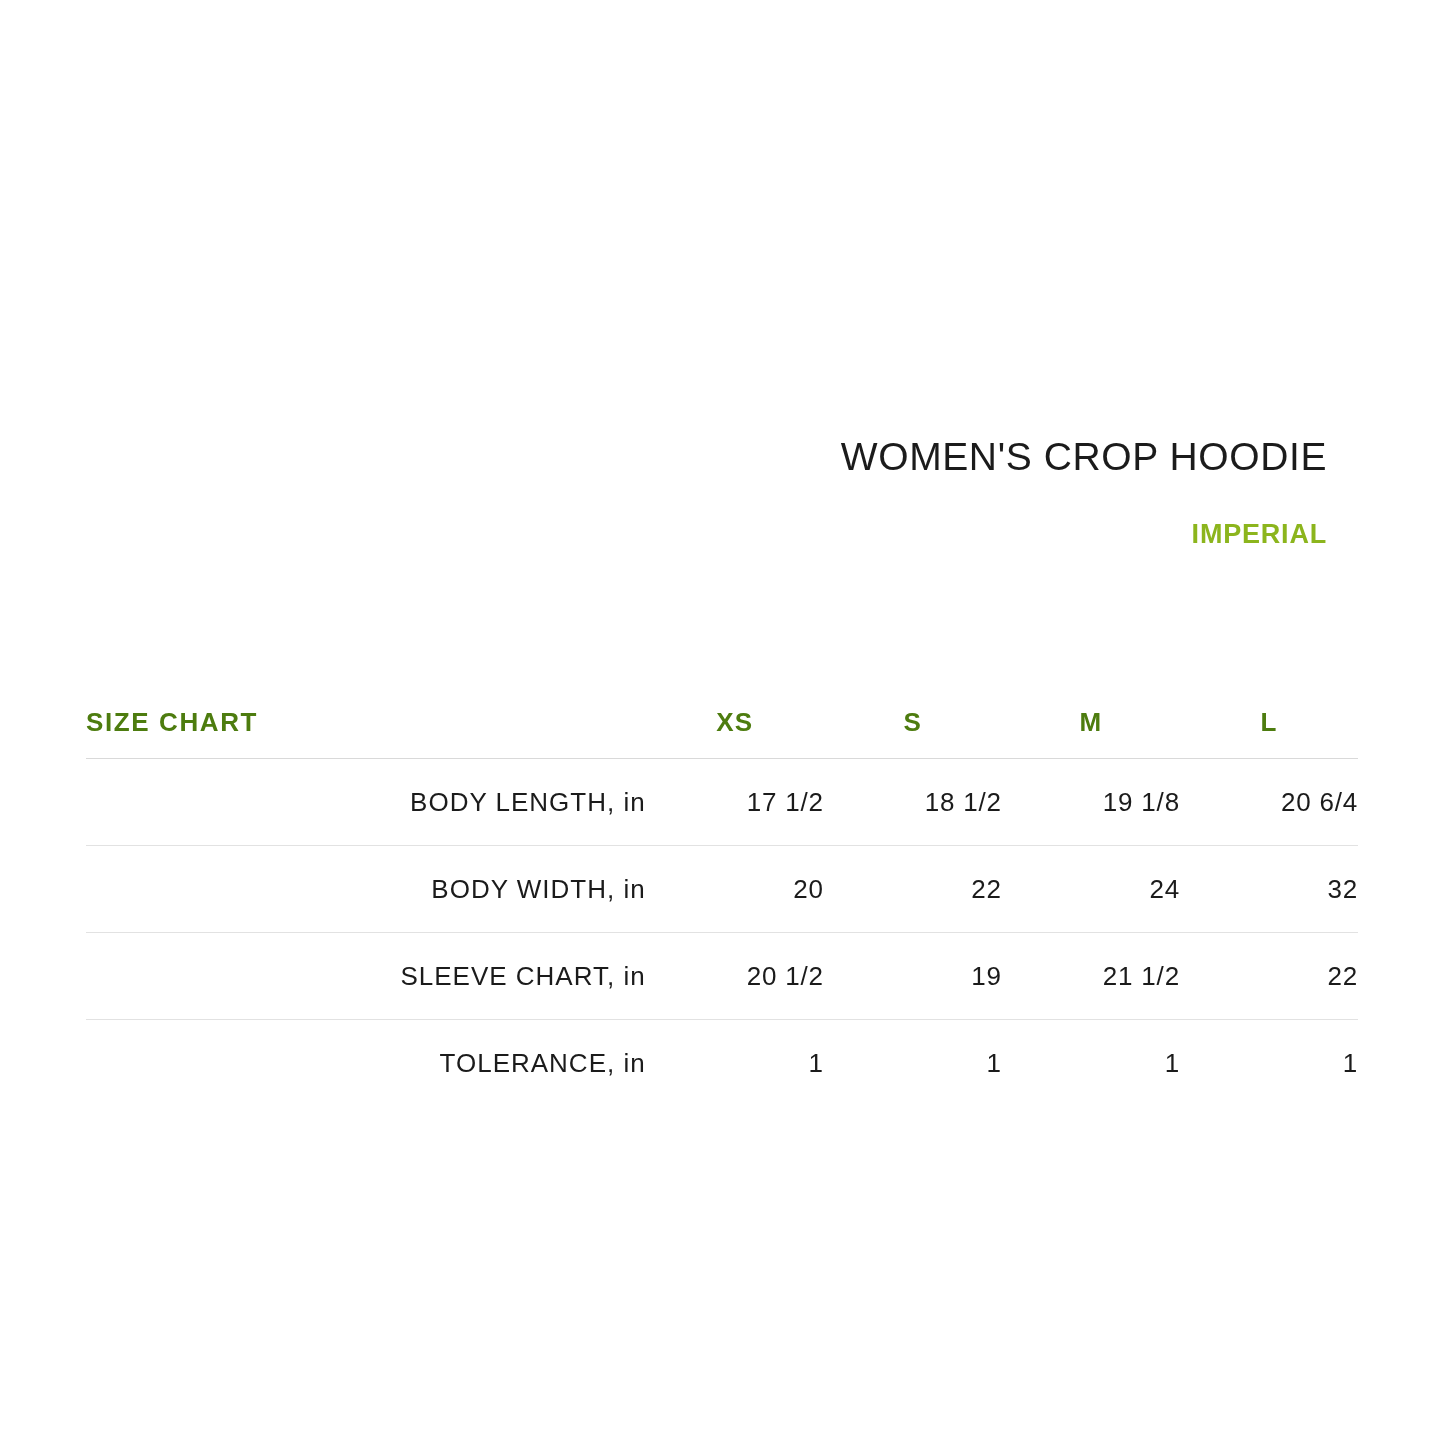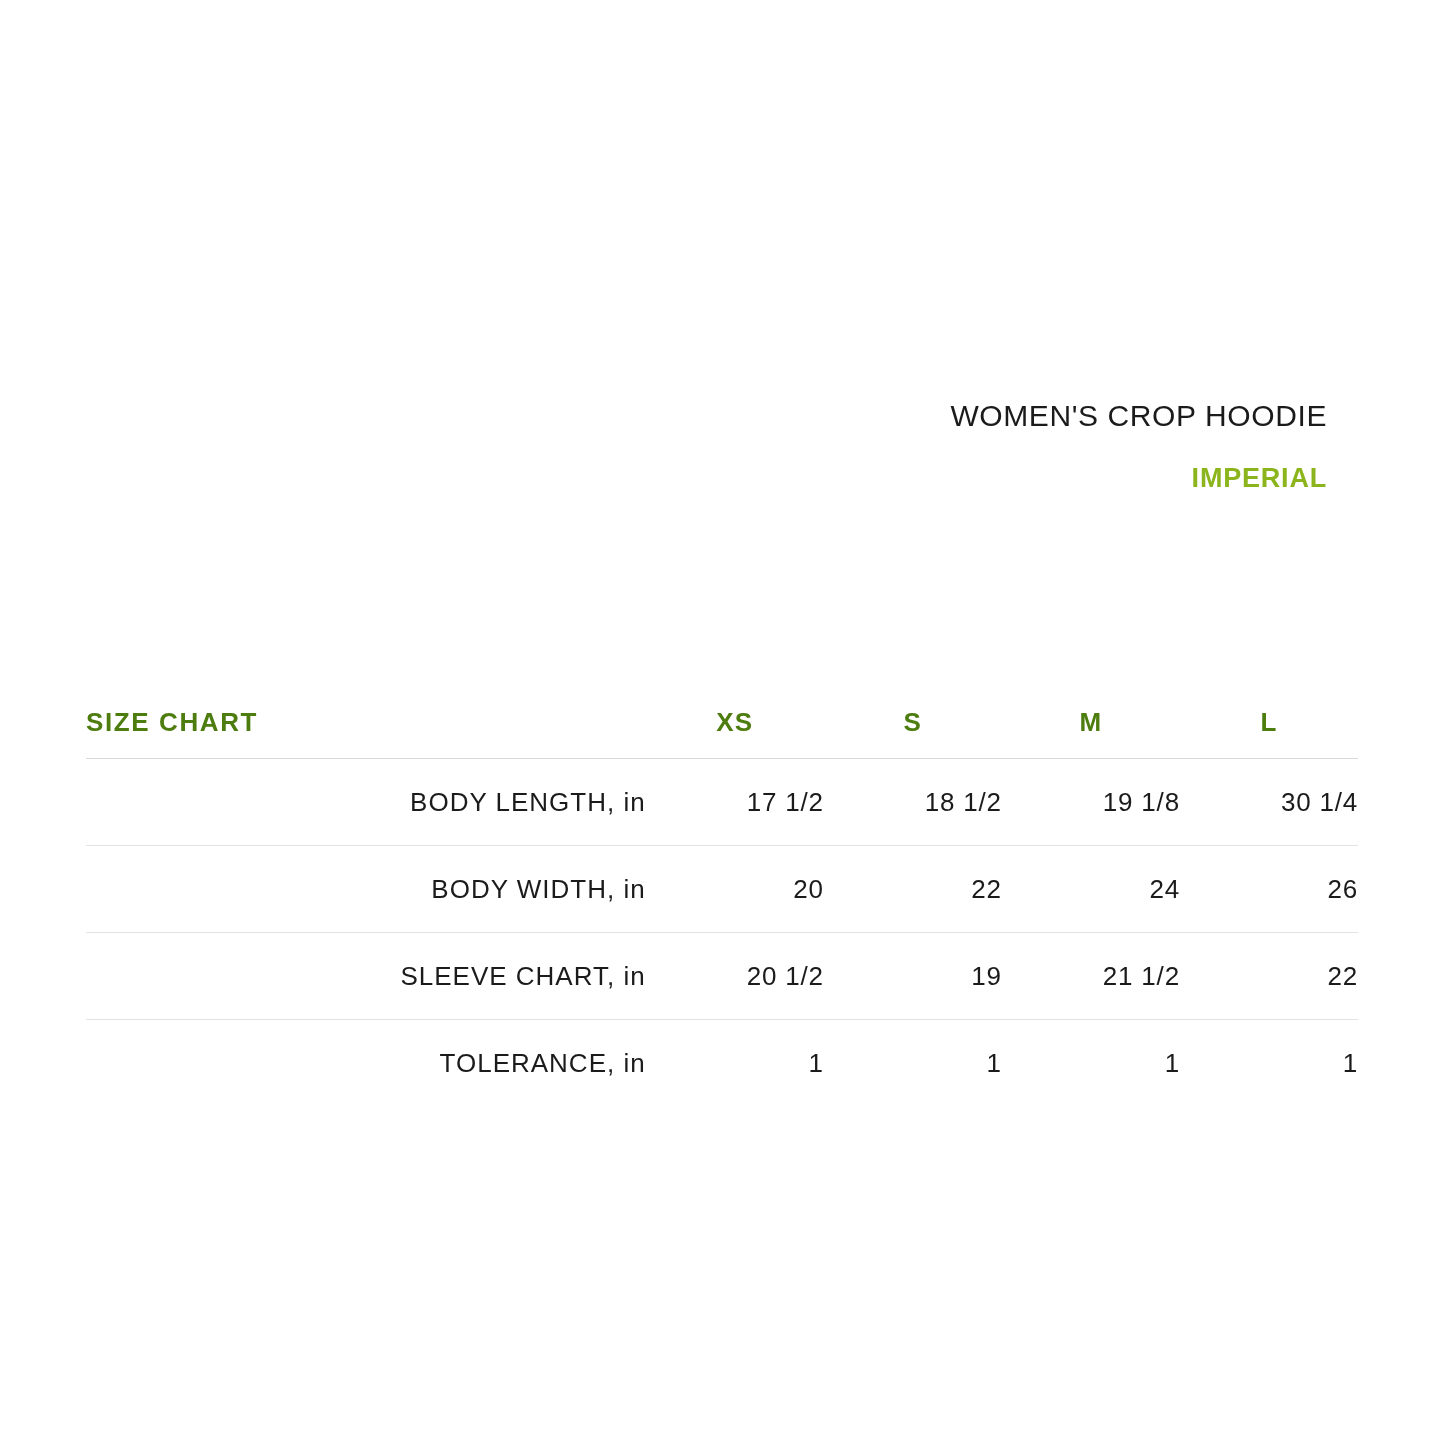--- a/index.html
+++ b/index.html
@@ -22,29 +22,30 @@
   }
 
   
   .header {
     position: absolute;
     top: 398px;
     right: 118px;
     text-align: right;
   }
   .product-title {
-    font-size: 30px;
+    font-size: 39px;
     letter-spacing: 0.6px;
     color: #1b1b1b;
     font-weight: 400;
     line-height: 1.2;
     white-space: nowrap;
+    margin-top: 36px;
   }
   .unit-label {
-    margin-top: 28px;
+    margin-top: 37px;
     font-size: 27px;
     letter-spacing: 0.8px;
     font-weight: 600;
     line-height: 1.2;
     white-space: nowrap;
   }
 
   
   .table-wrap {
     position: absolute;
@@ -124,28 +125,28 @@
           <th>M</th>
           <th>L</th>
         </tr>
       </thead>
       <tbody>
         <tr>
           <td class="row-label">BODY LENGTH, in</td>
           <td>17 1/2</td>
           <td>18 1/2</td>
           <td>19 1/8</td>
-          <td>30 1/4</td>
+          <td>20 6/4</td>
         </tr>
         <tr>
           <td class="row-label">BODY WIDTH, in</td>
           <td>20</td>
           <td>22</td>
           <td>24</td>
-          <td>26</td>
+          <td>32</td>
         </tr>
         <tr>
           <td class="row-label">SLEEVE CHART, in</td>
           <td>20 1/2</td>
           <td>19</td>
           <td>21 1/2</td>
           <td>22</td>
         </tr>
         <tr>
           <td class="row-label">TOLERANCE, in</td>

